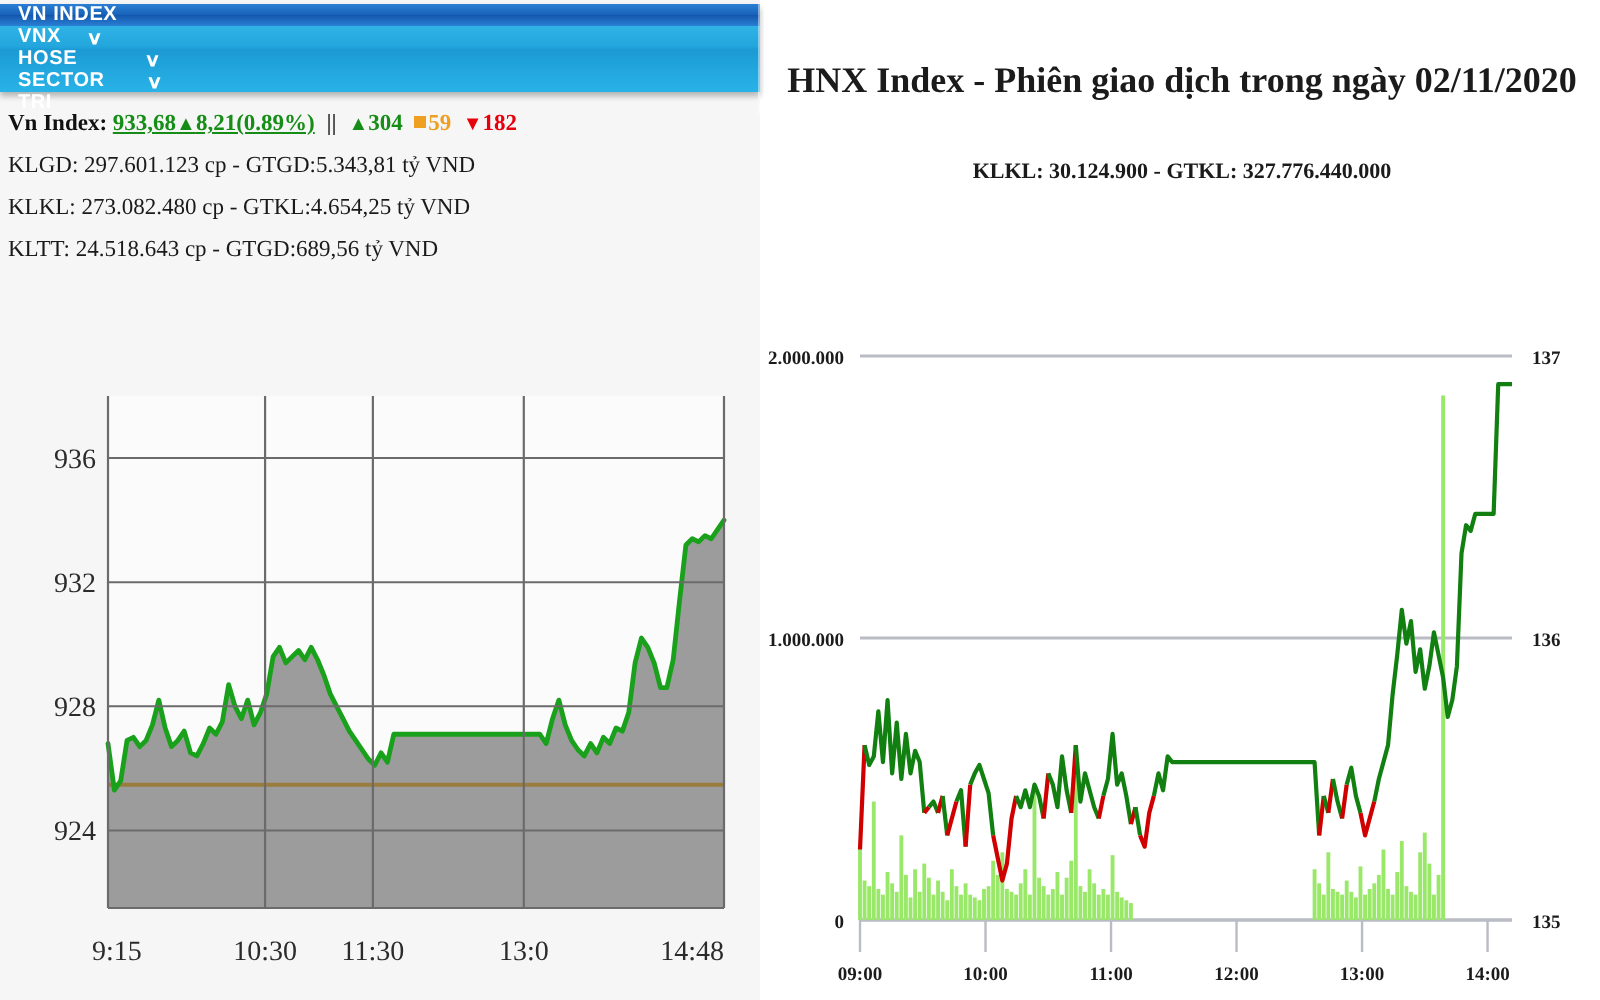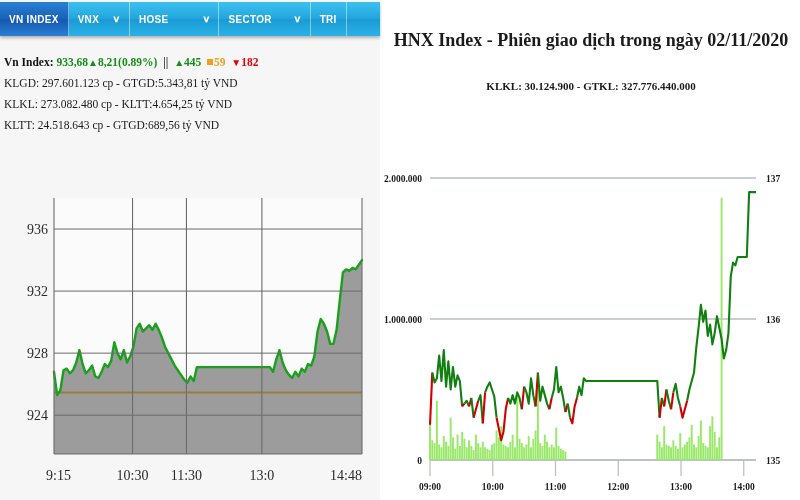--- a/index.html
+++ b/index.html
@@ -11,24 +11,25 @@
   }
 
   
   #left-panel{
     position:absolute;left:0;top:0;width:380px;height:500px;
     background:#f6f6f6;
   }
 
   
   #navbar{
-    position:absolute;left:0;top:2px;width:380px;height:34px;
+    position:absolute;left:0;top:2px;width:380px;height:44px;
     background:linear-gradient(180deg,#3dc0ef 0%,#23a6dd 48%,#1b9ad4 52%,#29b3e8 100%);
     display:flex;align-items:stretch;
     box-shadow:0 2px 3px rgba(0,0,0,.28);
+    flex-direction:column;
   }
   .nav-item{
     display:flex;align-items:center;
     color:#ffffff;font-size:10px;font-weight:bold;
     letter-spacing:.3px;
     padding:0 9px;
     border-right:1px solid rgba(255,255,255,.45);
     white-space:nowrap;
     cursor:pointer;
   }
@@ -46,21 +47,21 @@
   #info-block{
     position:absolute;left:4px;top:52px;width:372px;
   }
   .info-line{
     font-size:11.5px;color:#1a1a1a;
     line-height:21px;white-space:nowrap;
     font-family:"Liberation Serif", serif;
   }
   #index-line{font-weight:bold;}
   .idx-label{color:#111;}
-  .idx-green{color:#158d16;font-weight:bold;}
+  .idx-green{color:#158d16;font-weight:bold;text-decoration:underline;}
   .idx-sep{color:#333;font-weight:bold;padding:0 3px;}
   .idx-adv{color:#158d16;font-weight:bold;}
   .idx-ref{color:#f0a020;font-weight:bold;margin-top:24px;}
   .idx-dec{color:#e8000b;font-weight:bold;}
   .tri-up{font-size:10px;}
   .tri-dn{font-size:10px;}
   .sq-ref{display:inline-block;width:6px;height:6px;background:#f0a020;vertical-align:1px;margin-right:1px;}
   .stat-line{font-weight:normal;font-size:11.5px;}
 
   
@@ -122,27 +123,27 @@
       <span>TRI</span>
     </div>
   </div>
 
   <div id="info-block">
 
     <div class="info-line" id="index-line">
       <span class="idx-label">Vn Index:</span>
       <span class="idx-green">933,68</span><span class="idx-green tri-up">▲</span><span class="idx-green">8,21(0.89%)</span>
       <span class="idx-sep">||</span>
-      <span class="idx-adv tri-up">▲</span><span class="idx-adv">445</span>
+      <span class="idx-adv tri-up">▲</span><span class="idx-adv">304</span>
       &nbsp;<span class="sq-ref"></span><span class="idx-ref">59</span>
       &nbsp;<span class="idx-dec tri-dn">▼</span><span class="idx-dec">182</span>
     </div>
 
     <div class="info-line stat-line">KLGD: 297.601.123 cp - GTGD:5.343,81 tỷ VND</div>
-    <div class="info-line stat-line">KLKL: 273.082.480 cp - KLTT:4.654,25 tỷ VND</div>
+    <div class="info-line stat-line">KLKL: 273.082.480 cp - GTKL:4.654,25 tỷ VND</div>
     <div class="info-line stat-line">KLTT: 24.518.643 cp - GTGD:689,56 tỷ VND</div>
   </div>
 
   <div id="vn-chart">
     <svg width="364" height="308" viewBox="0 0 364 308">
       <rect x="0" y="0" width="364" height="308" fill="#f6f6f6"></rect>
 
       <rect id="vnPlotBg" x="46" y="12" width="308" height="256" fill="#fbfbfb"></rect>
 
       <g id="vnSeries">

